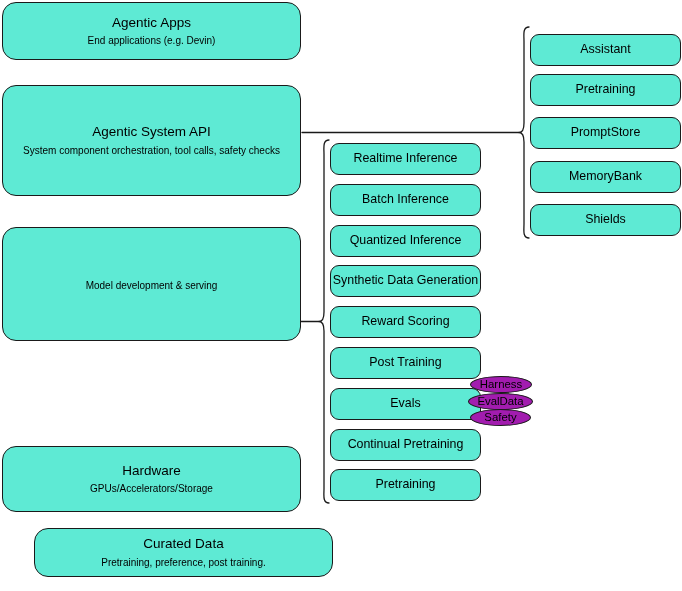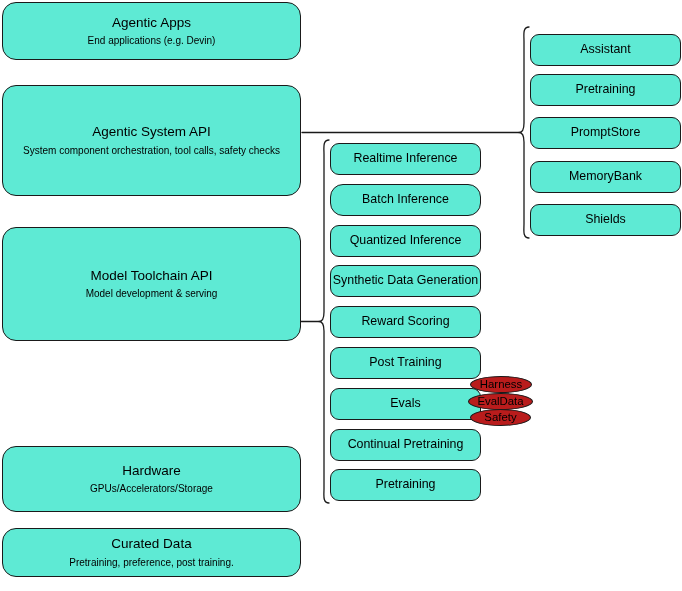--- a/index.html
+++ b/index.html
@@ -69,21 +69,21 @@
   .right-box {
     left: 530px;
     width: 151px;
   }
 
   
   .pill {
     position: absolute;
     box-sizing: border-box;
     border: 1.3px solid #1a1a1a;
-    background: #b91c1c;
+    background: #a21caf;
     border-radius: 50% / 50%;
     height: 17px;
     display: flex;
     align-items: center;
     justify-content: center;
     z-index: 6;
   }
   .pill .title {
     font-size: 11.4px;
     line-height: 1;
@@ -141,39 +141,38 @@
     <div class="title">Agentic Apps</div>
     <div class="subtitle">End applications (e.g. Devin)</div>
   </div>
 
   <div class="box layer-box" style="top:85px; height:111px;">
     <div class="title">Agentic System API</div>
     <div class="subtitle">System component orchestration, tool calls, safety checks</div>
   </div>
 
   <div class="box layer-box" style="top:227px; height:114px;">
-    <div class="title">Model Toolchain API</div>
     <div class="subtitle">Model development &amp; serving</div>
   </div>
 
 
   <div class="box layer-box" style="top:446px; height:66px;">
     <div class="title">Hardware</div>
     <div class="subtitle">GPUs/Accelerators/Storage</div>
   </div>
 
-  <div class="box layer-box" style="top:528px; height:49px;">
+  <div class="box layer-box" style="top:528px; height:49px;margin-left:32px;">
     <div class="title">Curated Data</div>
     <div class="subtitle">Pretraining, preference, post training.</div>
   </div>
 
   <div class="box svc-box mid-box" style="top:143px;">
     <div class="title">Realtime Inference</div>
   </div>
-  <div class="box svc-box mid-box" style="top:184px;border-radius:13px;">
+  <div class="box svc-box mid-box" style="top:184px;">
     <div class="title">Batch Inference</div>
   </div>
   <div class="box svc-box mid-box" style="top:225px;">
     <div class="title">Quantized Inference</div>
   </div>
   <div class="box svc-box mid-box" style="top:265px;">
     <div class="title">Synthetic Data Generation</div>
   </div>
   <div class="box svc-box mid-box" style="top:306px;">
     <div class="title">Reward Scoring</div>

